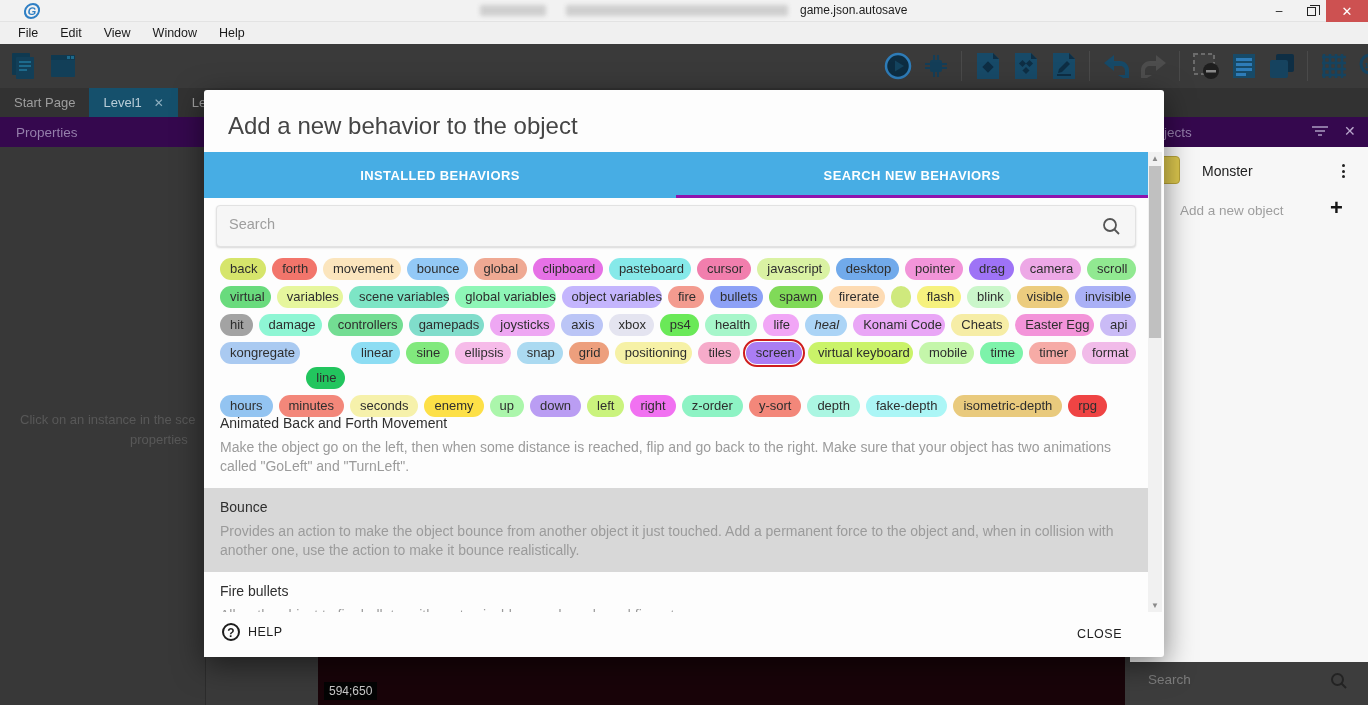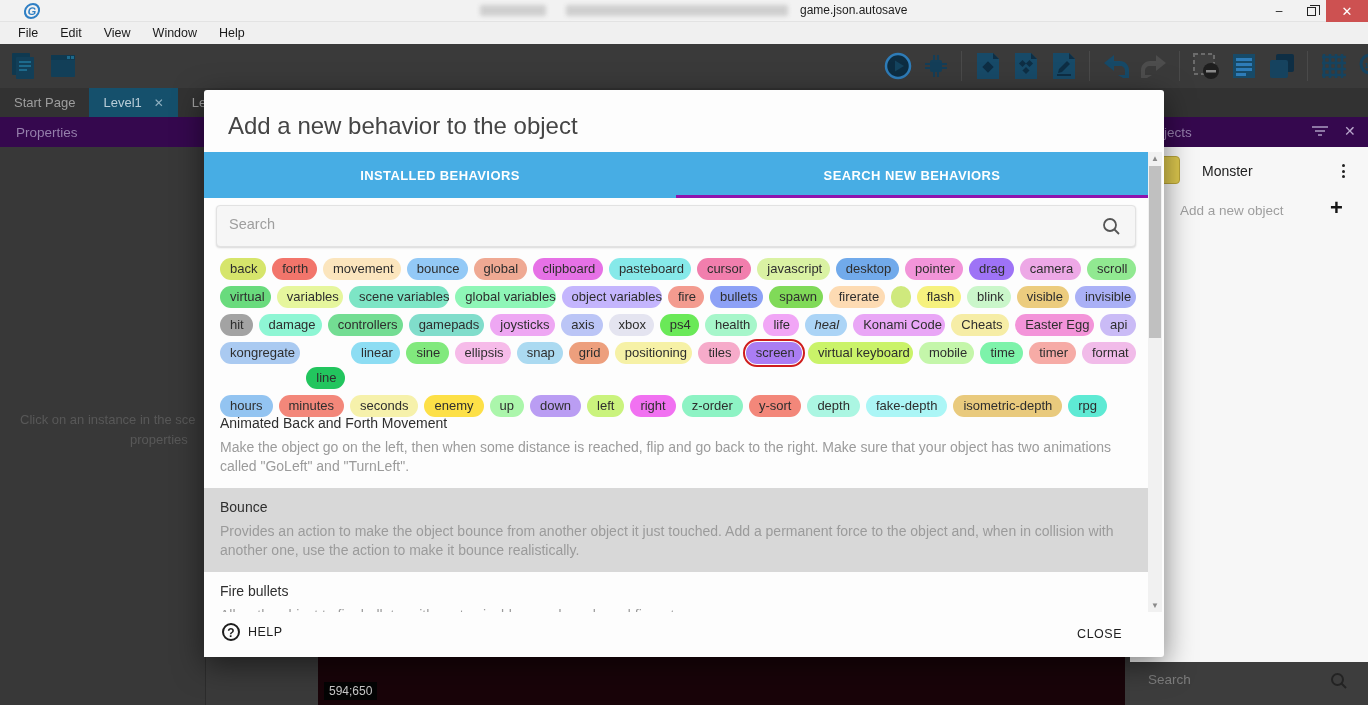--- a/index.html
+++ b/index.html
@@ -402,21 +402,21 @@
           <span class="chip" style="background: #fde047;">enemy</span>
           <span class="chip" style="background: rgb(171, 246, 171);">up</span>
           <span class="chip" style="background: rgb(186, 157, 243);">down</span>
           <span class="chip" style="background: rgb(202, 243, 125);">left</span>
           <span class="chip" style="background: rgb(241, 113, 241);">right</span>
           <span class="chip" style="background: rgb(141, 243, 196);">z-order</span>
           <span class="chip" style="background: rgb(243, 135, 122);">y-sort</span>
           <span class="chip" style="background: rgb(171, 246, 226);">depth</span>
           <span class="chip" style="background: rgb(171, 246, 246);">fake-depth</span>
           <span class="chip" style="background: rgb(233, 202, 125);">isometric-depth</span>
-          <span class="chip" style="background: #5eead4;">rpg</span>
+          <span class="chip" style="background: #ef4444;">rpg</span>
         </div>
       </div>
     <div class="behavior-list">
         <div class="behavior-item">
           <div class="b-title">Animated Back and Forth Movement</div>
           <div class="b-desc">Make the object go on the left, then when some distance is reached, flip and go back to the right. Make sure that your object has two animations called "GoLeft" and "TurnLeft".</div>
         </div>
         <div class="behavior-item alt">
           <div class="b-title">Bounce</div>
           <div class="b-desc">Provides an action to make the object bounce from another object it just touched. Add a permanent force to the object and, when in collision with another one, use the action to make it bounce realistically.</div>

